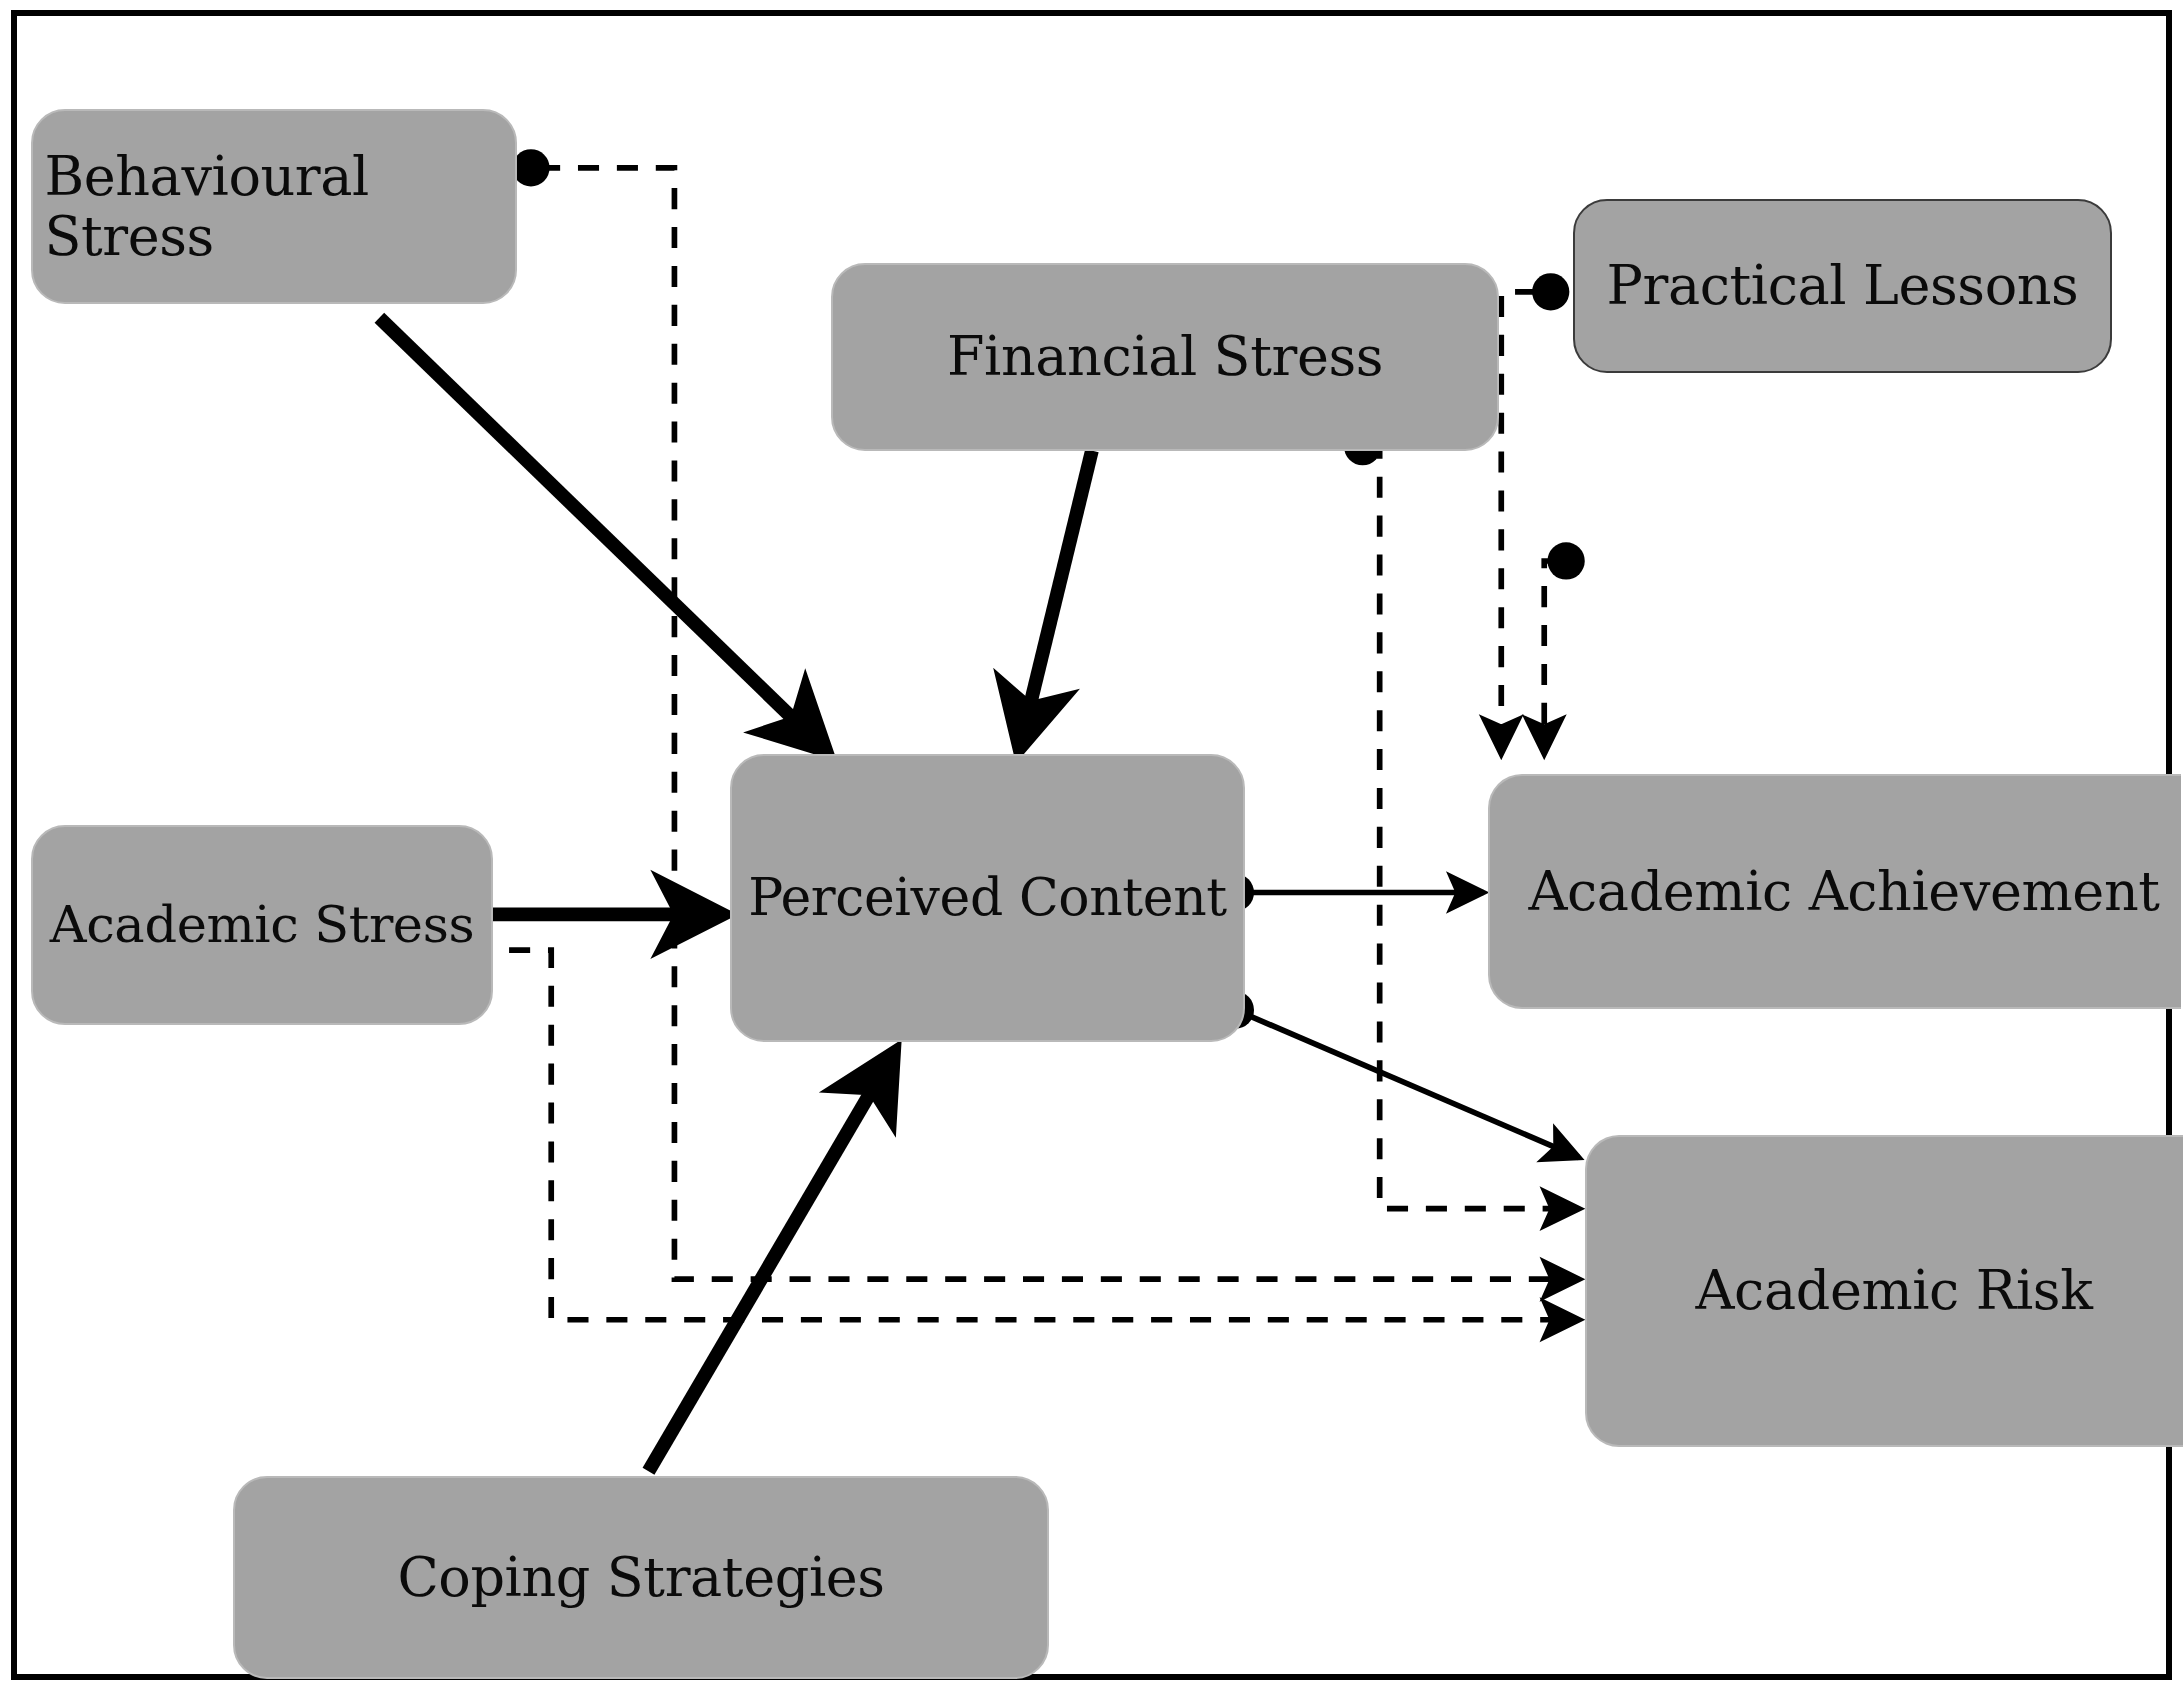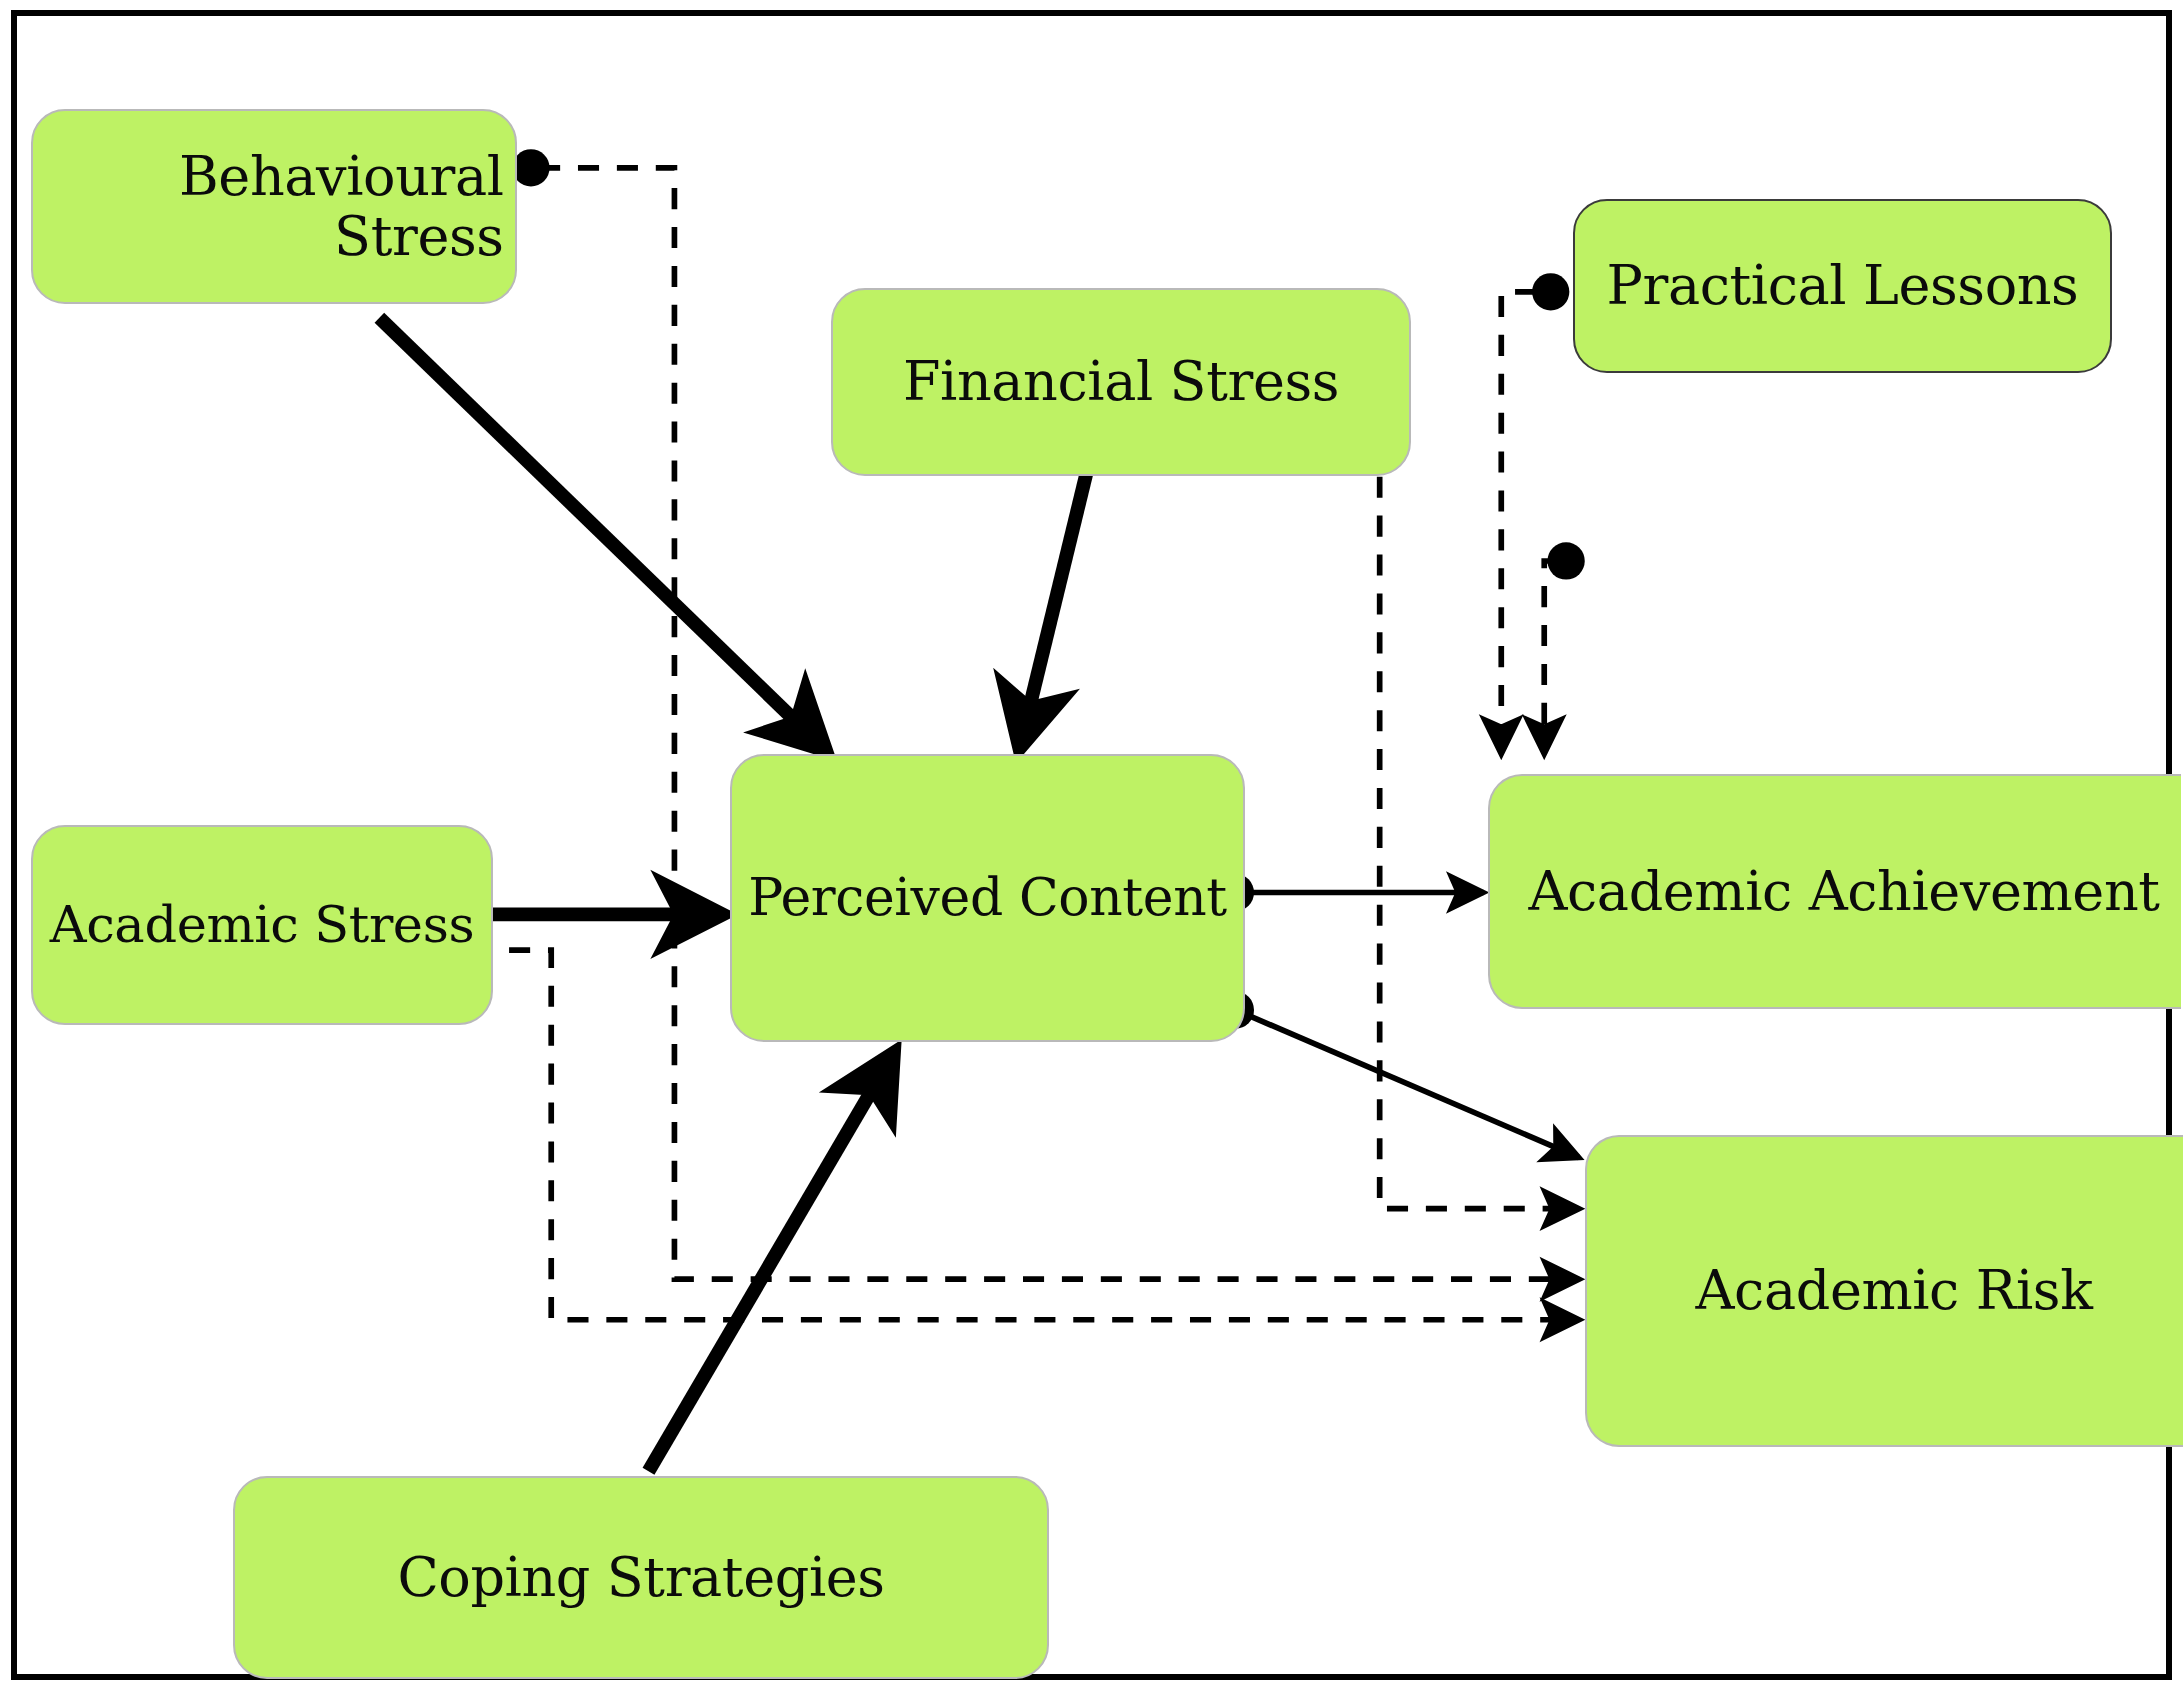--- a/index.html
+++ b/index.html
@@ -16,25 +16,25 @@
     left:11.4px;top:9.7px;
     width:2161px;height:1670px;
     box-sizing:border-box;
     border:6.5px solid #000000;
     pointer-events:none;
   }
   #canvas{position:absolute;left:0;top:0;width:2183px;height:1691px;}
   .node{
     position:absolute;
     box-sizing:border-box;
-    background:#bef264;
+    background:#a3a3a3;
     border:2.4px solid #b9b9b9;
     border-radius:34px;
     display:flex;align-items:center;justify-content:center;
-    text-align:right;
+    text-align:left;
     color:#0b0b0b;
     font-family:"DejaVu Serif", serif;
     letter-spacing:-0.4px;
     z-index:4;
   }
   .node.dark{border-color:#3b3b3b;}
   .node span{display:block;line-height:1.1;padding:0 11.4px;}
 </style>
 </head>
 <body>
@@ -103,21 +103,21 @@
     <g>
       <path d="M 580 1172 L 680 1172 L 680 1628 L 1948 1628" fill="none" stroke="#000" stroke-width="7" stroke-dasharray="26 22" marker-end="url(#ahDash)"></path>
       <circle cx="570" cy="1172" r="23" fill="#000"></circle>
     </g>
   </svg>
 
   <div class="node" style="left:31px;top:109px;width:486px;height:195px;font-size:54px;">
     <span>Behavioural Stress</span>
   </div>
 
-  <div class="node" style="left:831px;top:263px;width:580px;height:188px;font-size:54px;margin-top:25px;">
+  <div class="node" style="left:831px;top:263px;width:668px;height:188px;font-size:54px;">
     <span>Financial Stress</span>
   </div>
 
   <div class="node dark" style="left:1573px;top:199px;width:539px;height:174px;font-size:54px;">
     <span>Practical Lessons</span>
   </div>
 
 
   <div class="node" style="left:31px;top:825px;width:462px;height:200px;font-size:51px;">
     <span>Academic Stress</span>

